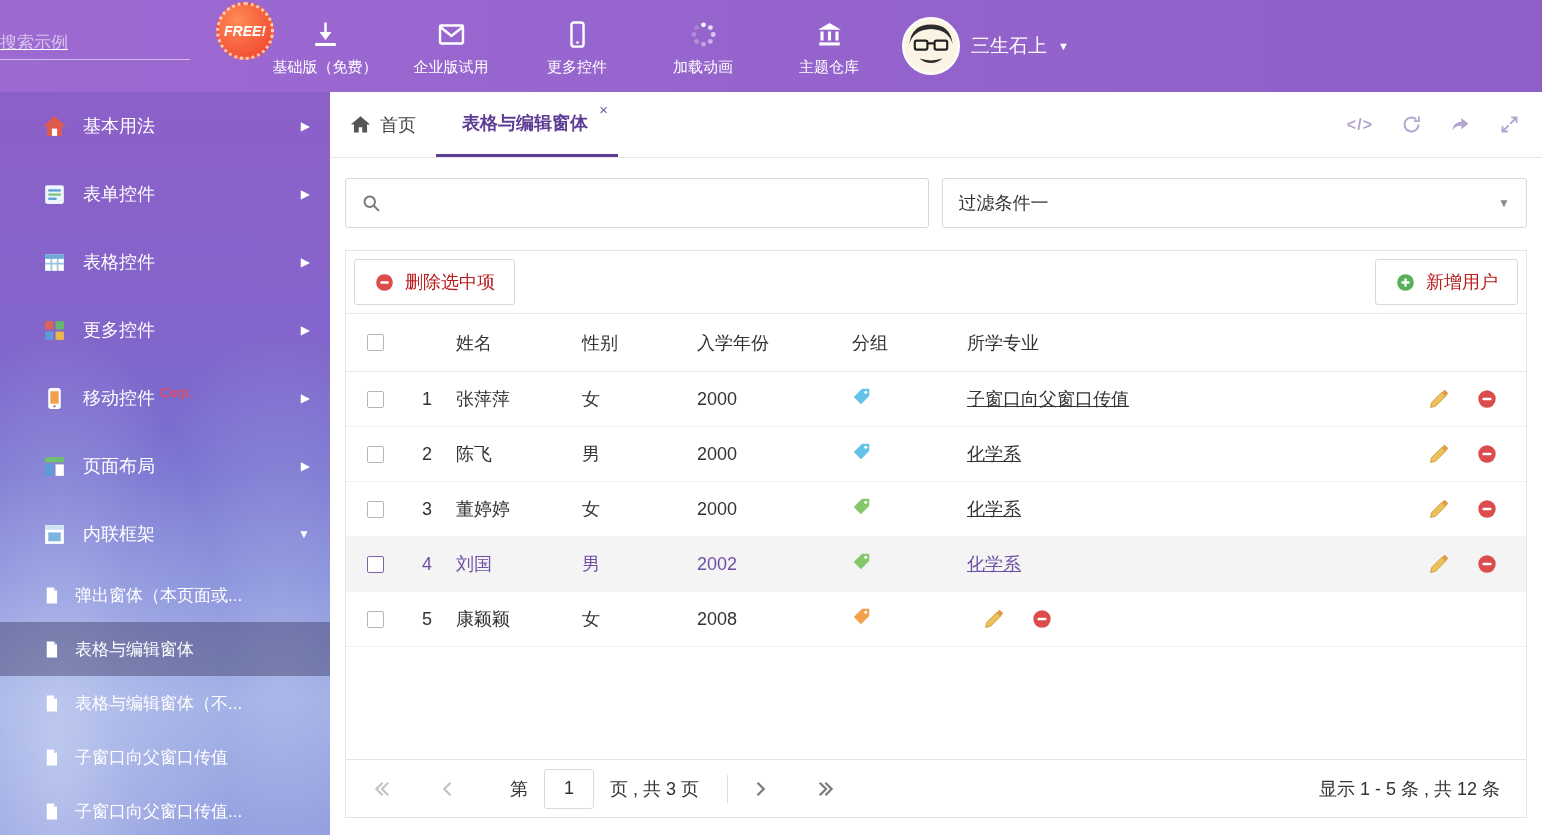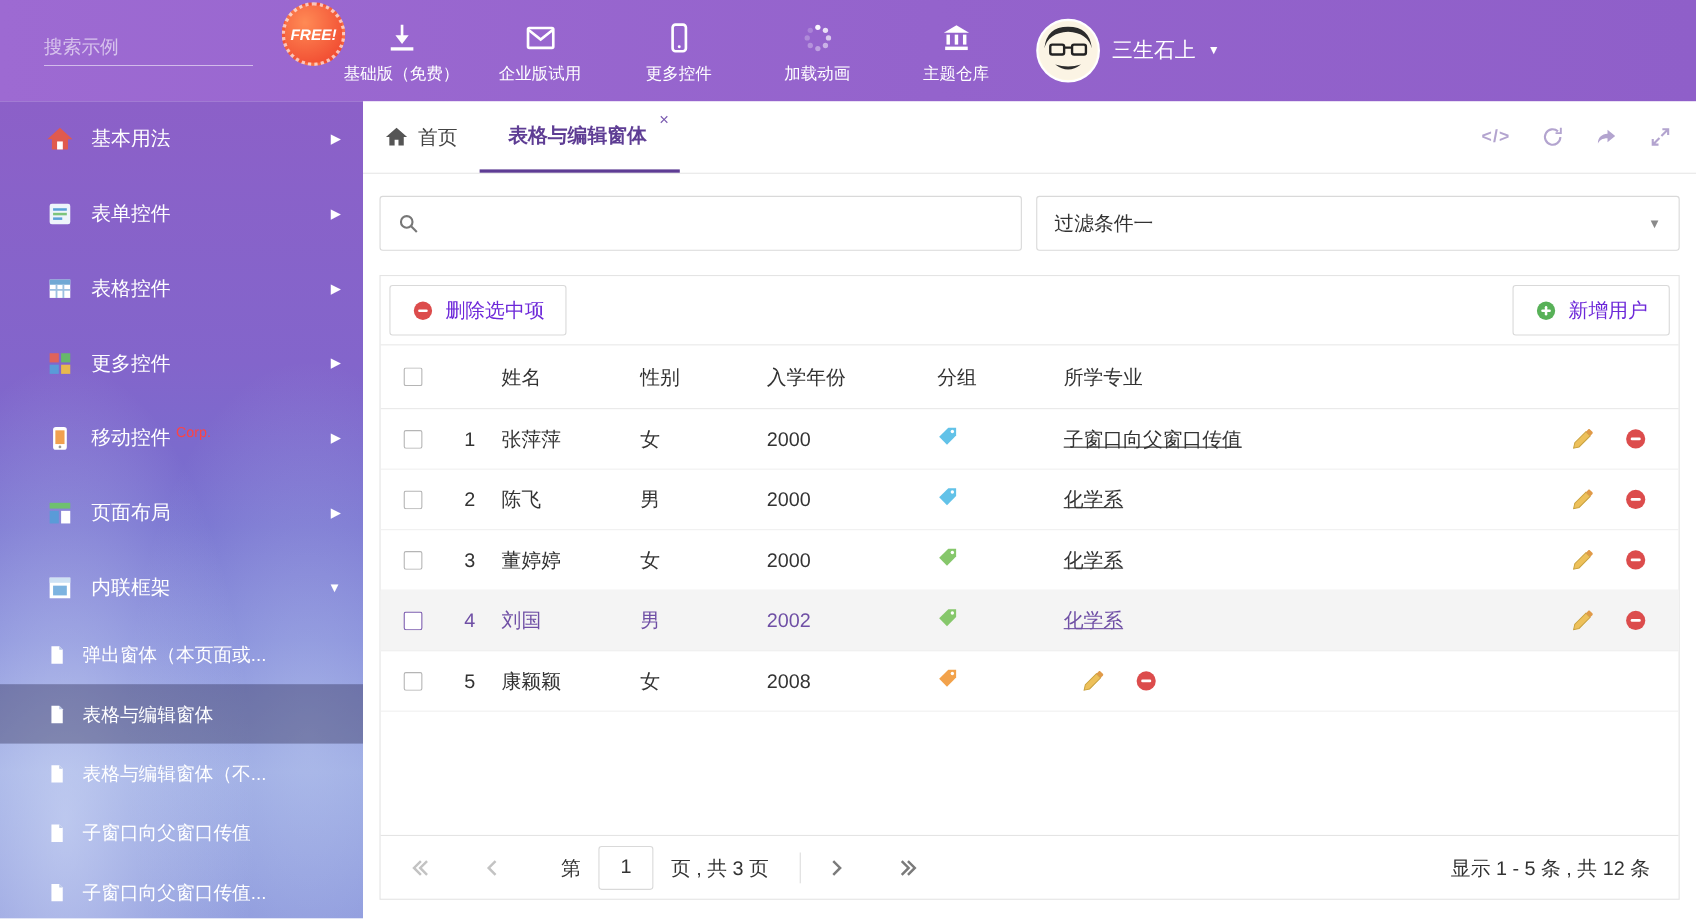--- a/index.html
+++ b/index.html
@@ -7,22 +7,22 @@
     font-family:"Liberation Sans","DejaVu Sans",sans-serif; background:#fff; }
   .app { position:relative; width:1542px; height:835px; overflow:hidden; }
 
   
   .topbar { position:absolute; top:0; left:0; width:100%; height:92px;
     background:linear-gradient(90deg,#9d6ad2 0%, #9463cc 55%, #8f5fc9 100%);
     display:flex; align-items:center; color:#fff; z-index:5; }
   .brand { display:flex; align-items:center; padding-left:16px; }
   .brand .home-ic { width:34px; height:34px; }
   .brand h1 { font-size:29px; font-weight:bold; margin-left:14px; letter-spacing:1px; white-space:nowrap; }
-  .top-search { display:flex; align-items:flex-start; margin-left:40px; width:190px;
-    border-bottom:1px solid rgba(255,255,255,.55); padding-bottom:6px; }
+  .top-search { display:flex; align-items:flex-start; width:190px;
+    border-bottom:1px solid rgba(255,255,255,.55); padding-bottom:6px;text-decoration:underline; }
   .top-search input { flex:1; background:transparent; border:none; outline:none;
     color:#fff; font-size:17px; font-family:inherit; }
   .top-search input::placeholder { color:rgba(255,255,255,.6); }
   .top-search .s-ic { width:20px; height:20px; color:rgba(255,255,255,.85); cursor:pointer; }
   .top-nav { display:flex; margin-left:78px;gap:12px; }
   .top-nav-item { position:relative; width:114px; display:flex; flex-direction:column;
     align-items:center; gap:9px; cursor:pointer; padding-top:4px; }
   .top-nav-item .n-ic { width:29px; height:29px; color:#fff; }
   .top-nav-item .n-label { font-size:15px; white-space:nowrap; }
   .free-badge { position:absolute; left:-52px; top:-14px; width:58px; height:58px;
@@ -80,21 +80,21 @@
   .filter-select { flex:1; border:1px solid #d9d9d9; border-radius:3px; display:flex;
     align-items:center; padding:16px 16px; font-size:18px; color:#333; cursor:pointer; background:#fff; }
   .filter-select .caret { margin-left:auto; color:#8a8a8a; font-size:12px; }
 
   .grid-panel { position:absolute; top:158px; left:15px; right:15px; bottom:17px;
     border:1px solid #e4e4e4; background:#fff; }
   .grid-toolbar { height:62px; display:flex; align-items:center;
     justify-content:space-between; padding:0 8px; }
   .btn { display:flex; align-items:center; gap:10px; height:46px; padding:0 19px;
     border:1px solid #d9d9d9; border-radius:3px; background:#fff; font-size:18px;
-    color:#6d28d9; cursor:pointer; font-family:inherit; }
+    color:#b91c1c; cursor:pointer; font-family:inherit; }
   .btn svg { width:21px; height:21px; }
 
   .thead, .trow { display:grid;
     grid-template-columns:58px 46px 126px 115px 155px 115px 1fr 120px;
     align-items:center; font-size:18px; color:#333; }
   .thead { height:59px; border-top:1px solid #e8e8e8; border-bottom:1px solid #e8e8e8; }
   .trow { height:55px; border-bottom:1px solid #f0f0f0; }
   .cell { padding-left:6px; overflow:hidden; white-space:nowrap; }
   .c-check { display:flex; justify-content:center; padding-left:0; }
   .c-num { text-align:center; padding-left:0; }

